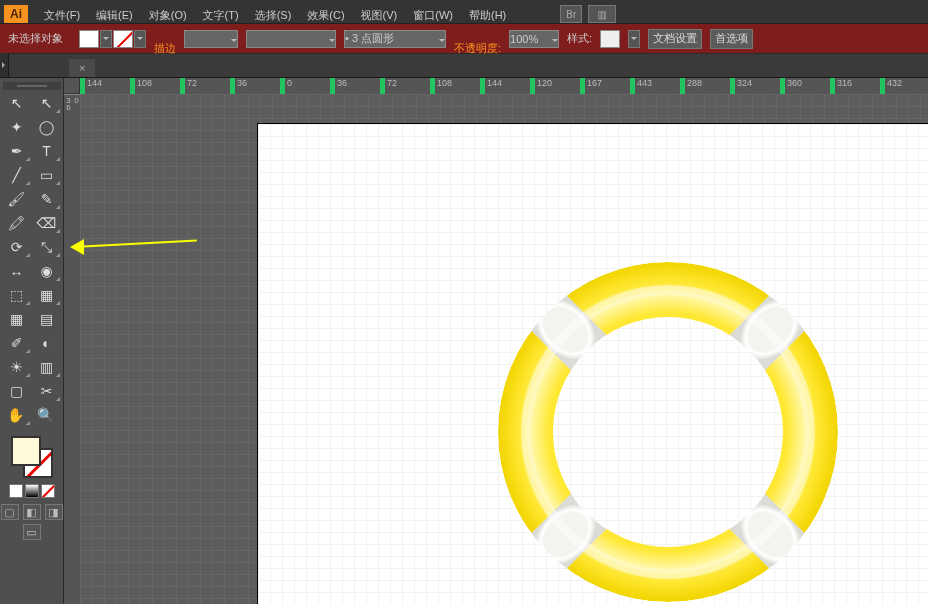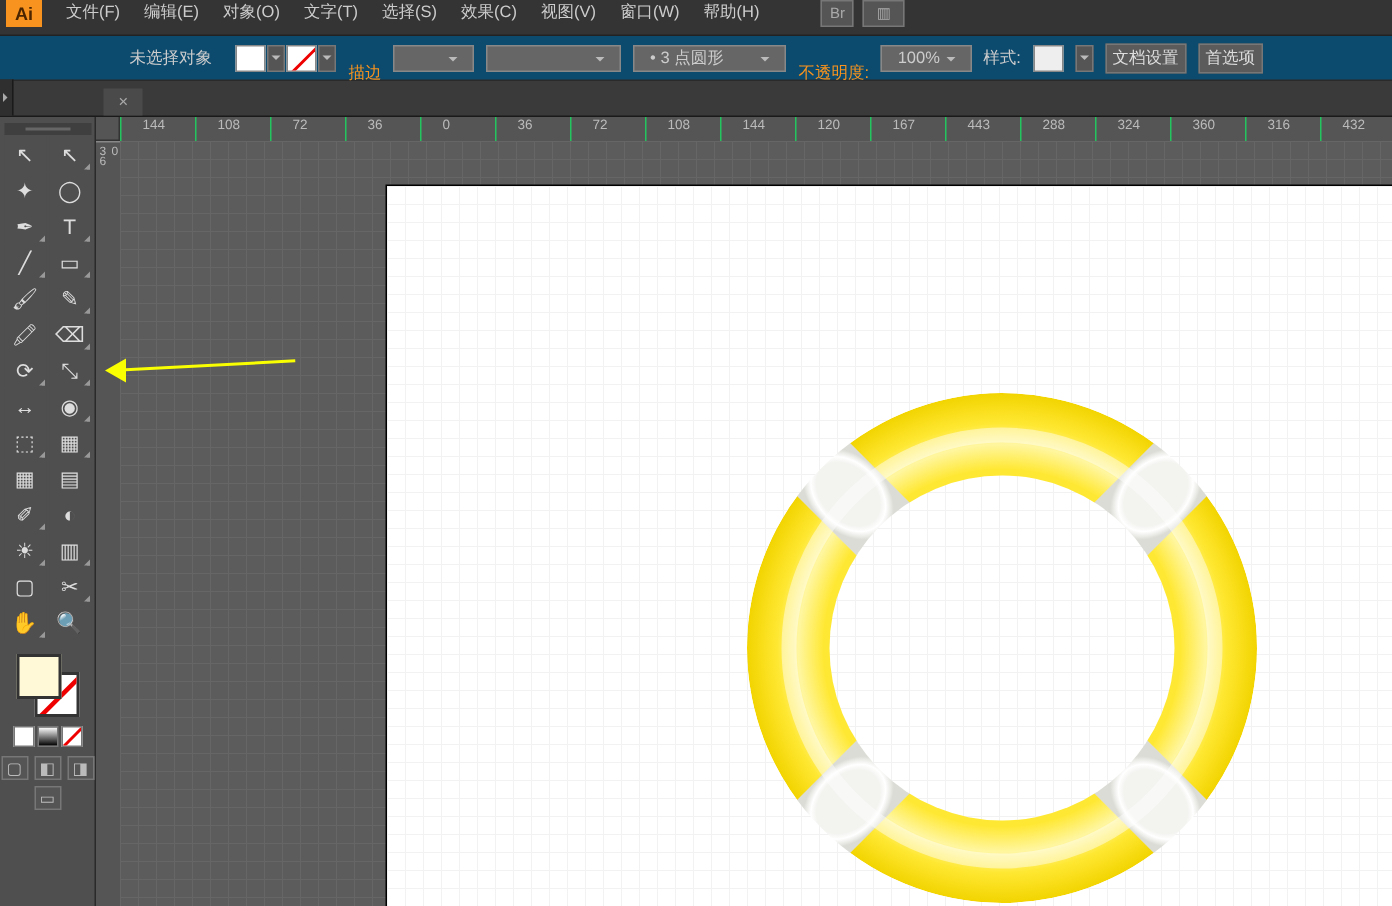--- a/index.html
+++ b/index.html
@@ -1,35 +1,35 @@
 <!DOCTYPE html>
 <html><head>
 <meta charset="utf-8">
 <style>
 * { margin: 0; padding: 0; box-sizing: border-box; font-family: "Microsoft YaHei", sans-serif; }
 body { background: #4a4a4a; width: 928px; height: 604px; overflow: hidden; font-size: 11px; color: #ccc; }
 
 
-.menubar { height: 24px; background: #343434; display: flex; align-items: flex-start; padding: 0 4px; border-bottom: 1px solid #222; }
+.menubar { height: 24px; background: #343434; display: flex; align-items: flex-end; padding: 0 4px; border-bottom: 1px solid #222; }
 .ai-logo { width: 24px; height: 18px; background: #f7931e; color: #4b2500; font-weight: bold; font-size: 12px; display: flex; align-items: center; justify-content: center; margin-right: 8px; }
 .menubar .menu-item { padding: 0 8px; cursor: pointer; }
-.menubar .right-icons { margin-left: 16px; display: flex; gap: 6px; padding-left: 17px; }
+.menubar .right-icons { margin-left: 29px; display: flex; gap: 6px; padding-left: 17px; }
 .right-icons .ico { width: 22px; height: 18px; background: #555; border: 1px solid #777; display: flex; align-items: center; justify-content: center; font-size: 10px; color: #aaa; }
 .right-icons .dropdown { width: 28px; }
 
 
-.controlbar { height: 30px; background: #0c4a6e; display: flex; align-items: center; padding: 0 8px; gap: 8px; border-bottom: 1px solid #2a2a2a; justify-content: center; }
+.controlbar { height: 30px; background: #7f1d1d; display: flex; align-items: center; padding: 0 8px; gap: 8px; border-bottom: 1px solid #2a2a2a; }
 .controlbar .label { color: #ccc; }
 .controlbar .label.orange { color: #f7931e; margin-top: 20px; }
 .swatch { width: 20px; height: 18px; border: 1px solid #888; background: #fff; }
 .swatch.none { position: relative; background: #fff; overflow: hidden; }
 .swatch.none::after { content: ""; position: absolute; left: -2px; top: 8px; width: 26px; height: 2px; background: #e00; transform: rotate(-45deg); }
 .dd { width: 12px; height: 18px; background: #555; border: 1px solid #777; display: flex; align-items: center; justify-content: center; }
 .dd::after { content: ""; border: 3px solid transparent; border-top-color: #bbb; margin-top: 3px; }
-.select { height: 18px; background: #666; border: 1px solid #888; color: #ccc; padding: 0 10px; display: flex; align-items: center; min-width: 50px; justify-content: space-between; }
+.select { height: 18px; background: #666; border: 1px solid #888; color: #ccc; padding: 0 0; display: flex; align-items: center; min-width: 50px; justify-content: space-between; }
 .select.long { min-width: 90px; }
 .select.longer { min-width: 102px; }
 .select .arr { margin-left: 4px; }
 .select .arr::after { content: ""; display: inline-block; border: 3px solid transparent; border-top-color: #bbb; margin-bottom: -2px; }
 .btn { height: 20px; padding: 0 4px; background: #5b5b5b; border: 1px solid #777; color: #ddd; display: flex; align-items: center; }
 
 
 .tabrow { height: 24px; background: #3a3a3a; display: flex; align-items: flex-end; position: relative; border-bottom: 1px solid #1a1a1a; }
 .panel-toggle { width: 9px; height: 24px; background: #2f2f2f; border-right: 1px solid #1a1a1a; display: flex; align-items: center; justify-content: center; }
 .panel-toggle::after { content: ""; border: 3px solid transparent; border-left-color: #aaa; margin-left: 2px; }
@@ -55,21 +55,21 @@
 .mini-row .m.solid { background: #fff; }
 .mini-row .m.grad { background: linear-gradient(#fff,#000); }
 .mini-row .m.none { background: #fff; position: relative; overflow: hidden; }
 .mini-row .m.none::after { content:""; position:absolute; left:-2px; top:5px; width:18px; height:2px; background:#e00; transform: rotate(-45deg);}
 .mini-row2 { margin-top: 6px; display:flex; gap:4px;}
 .mini-row2 .m2{ width:18px; height:16px; background:#555; border:1px solid #777; display:flex; align-items:center; justify-content:center; font-size:11px; color:#bbb;}
 
 
 .canvas-wrap { flex: 1; background: #4a4a4a; position: relative; overflow: hidden; }
 .ruler-h { position: absolute; left: 16px; top: 0; right: 0; height: 16px; background: #555; display: flex; font-size: 9px; color: #bbb; }
-.ruler-h .tick { flex: 0 0 50px; border-left: 1px solid #22c55e; padding-left: 14px; height: 16px; line-height: 10px; }
+.ruler-h .tick { flex: 0 0 50px; border-left: 5px solid #22c55e; padding-left: 2px; height: 16px; line-height: 10px; }
 .ruler-v { position: absolute; left: 0; top: 16px; width: 16px; bottom: 0; background: #555; font-size: 9px; color: #bbb; writing-mode: vertical-rl; text-orientation: upright; }
 .ruler-v .tick { height: 36px; border-top: 1px solid #888; padding-top: 1px; letter-spacing: -2px; font-size:8px; line-height:8px;}
 .ruler-corner { position:absolute; left:0; top:0; width:16px; height:16px; background:#555; border-right:1px solid #333; border-bottom:1px solid #333;}
 .artboard-bg { position: absolute; left: 16px; top: 16px; right: 0; bottom: 0; background-image: linear-gradient(#666 1px, transparent 1px), linear-gradient(90deg, #666 1px, transparent 1px); background-size: 12px 12px; background-color: #5c5c5c; }
 .artboard { position: absolute; left: 178px; top: 30px; width: 700px; height: 580px; background: #fff; background-image: linear-gradient(#f2f2f2 1px, transparent 1px), linear-gradient(90deg, #f2f2f2 1px, transparent 1px); background-size: 12px 12px; box-shadow: -1px -1px 0 #000; }
 
 
 .ring { position: absolute; left: 408px; top: 158px; width: 360px; height: 360px; }
 .ring svg { width: 100%; height: 100%; }
 

